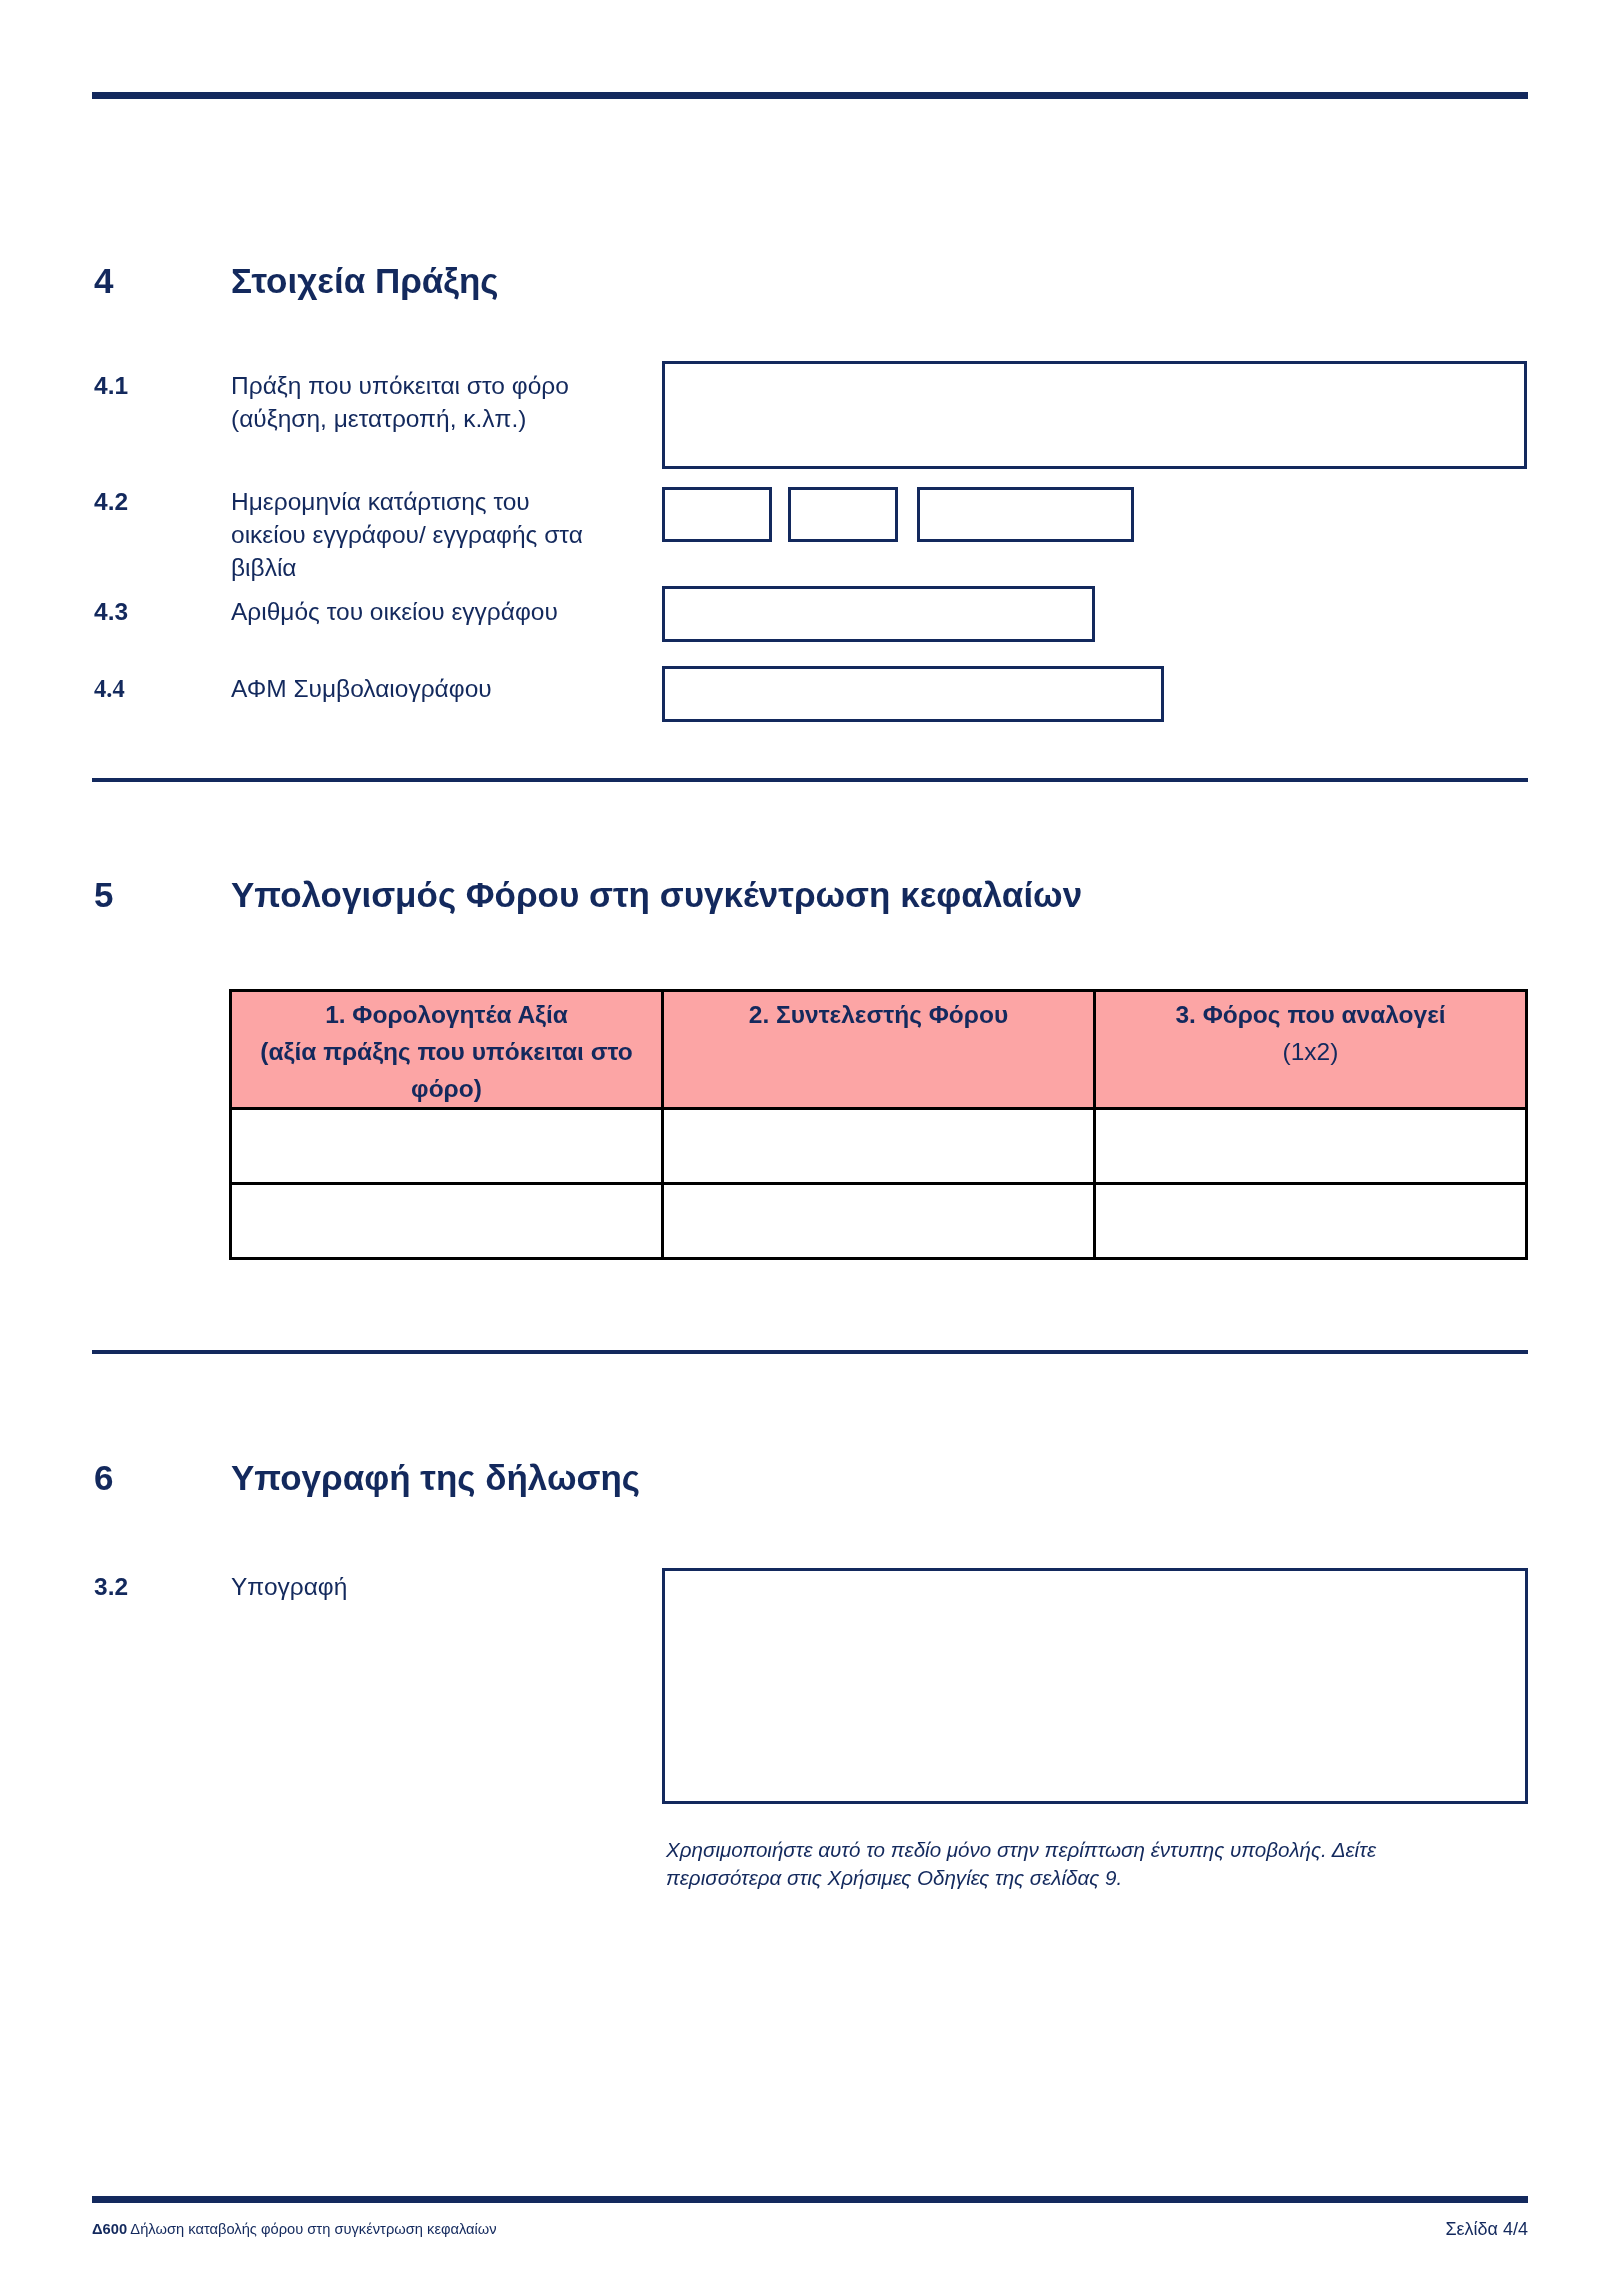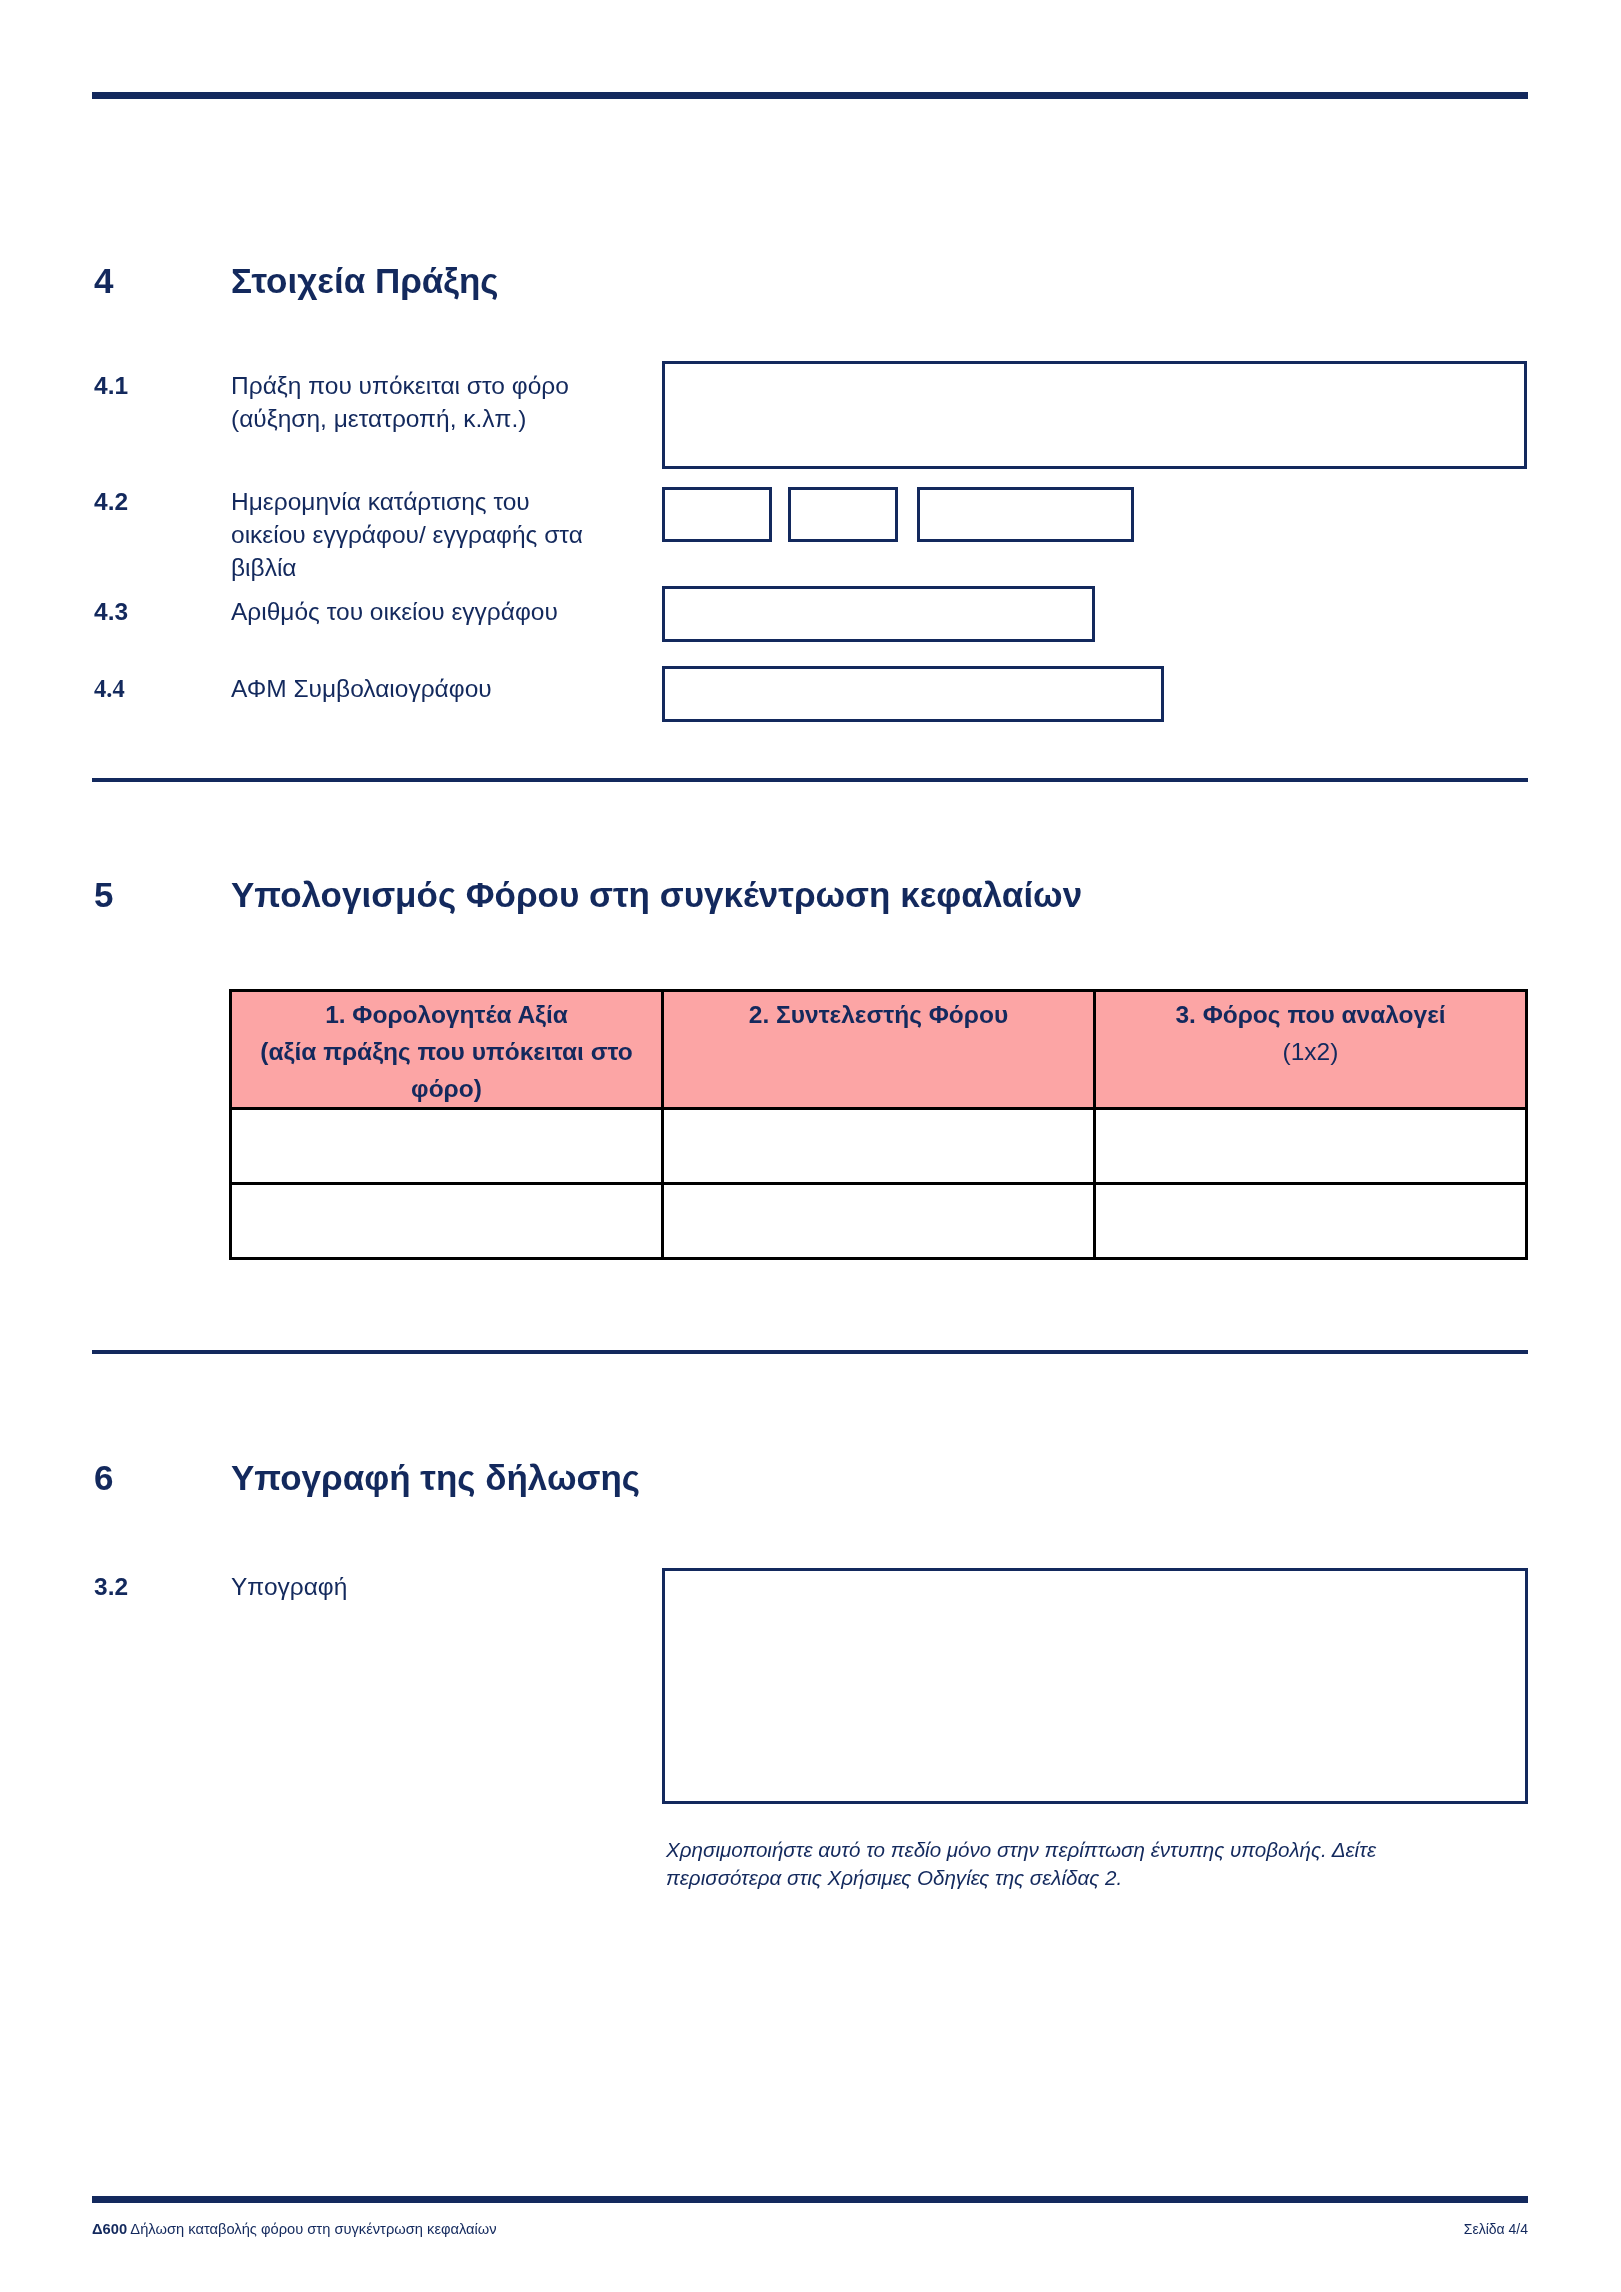--- a/index.html
+++ b/index.html
@@ -53,21 +53,21 @@
       position: absolute; left: 666px; top: 1836px; width: 804px;
       font-size: 20.6px; line-height: 28px; font-style: italic; color: #13295d;
     }
 
     .footer-left {
       position: absolute; left: 92px; top: 2221px; font-size: 14.7px; line-height: 17.6px;
       white-space: nowrap;
     }
     .footer-left .code { font-weight: bold; }
     .footer-right {
-      position: absolute; right: 93px; top: 2221px; font-size: 14px; line-height: 17.6px;
+      position: absolute; right: 93px; top: 2221px; font-size: 18px; line-height: 17.6px;
       white-space: nowrap; text-align: right;
     }
   </style>
 </head>
 <body>
 
 <div class="rule rule-thick" style="top:92px;"></div>
 
 <div class="sec-num" style="top:263px;">4</div>
 <div class="sec-title" style="top:263px;">Στοιχεία Πράξης</div>
@@ -127,21 +127,21 @@
 
 <div class="rule rule-thin" style="top:1350px;"></div>
 
 <div class="sec-num" style="top:1460px;">6</div>
 <div class="sec-title" style="top:1460px;">Υπογραφή της δήλωσης</div>
 
 <div class="field-num" style="top:1570px;">3.2</div>
 <div class="field-label" style="top:1570px;">Υπογραφή</div>
 <div class="box" style="left:662px; top:1568px; width:866px; height:236px;"></div>
 
-<div class="note">Χρησιμοποιήστε αυτό το πεδίο μόνο στην περίπτωση έντυπης υποβολής. Δείτε περισσότερα στις Χρήσιμες Οδηγίες της σελίδας 2.</div>
+<div class="note">Χρησιμοποιήστε αυτό το πεδίο μόνο στην περίπτωση έντυπης υποβολής. Δείτε περισσότερα στις Χρήσιμες Οδηγίες της σελίδας 9.</div>
 
 <div class="rule rule-thick" style="top:2196px;"></div>
 <div class="footer-left">
   <span class="code">Δ600</span>
   <span>Δήλωση καταβολής φόρου στη συγκέντρωση κεφαλαίων</span>
 </div>
 <div class="footer-right">Σελίδα 4/4</div>
 
 
 </body></html>

